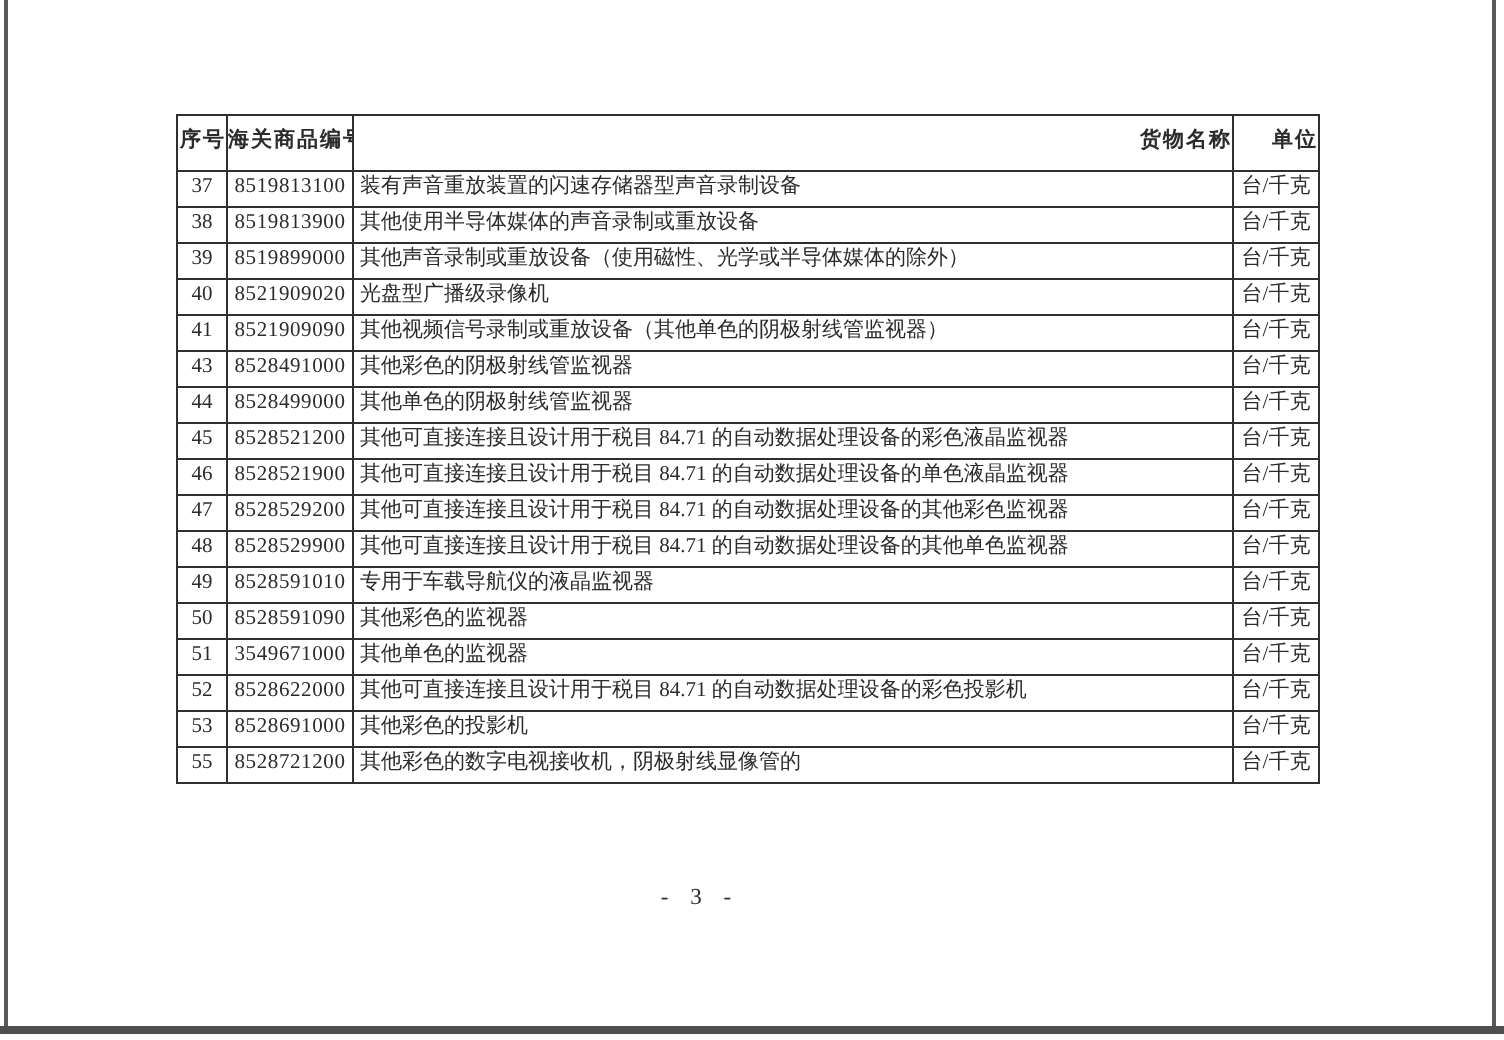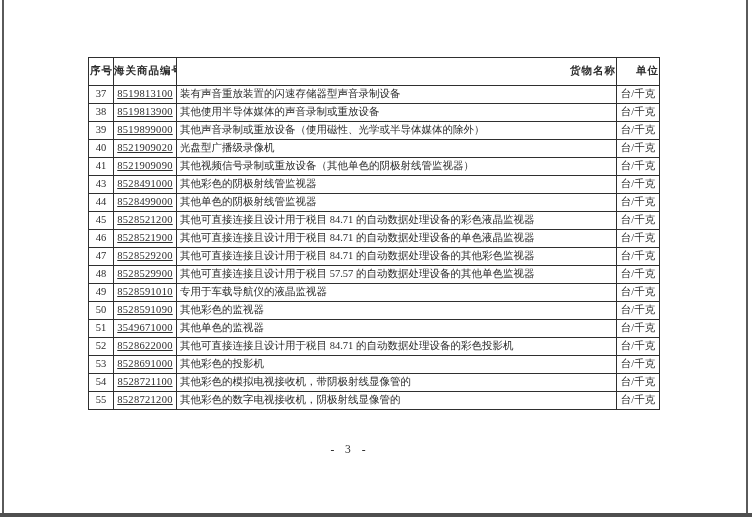--- a/index.html
+++ b/index.html
@@ -52,21 +52,20 @@
     text-align: center;
   }
   table.goods-table td.cell-name {
     text-align: left;
     padding-left: 3px;
     margin-left: 20px;
   }
   table.goods-table td.cell-code {
     font-family: "Liberation Serif", "DejaVu Serif", serif;
     letter-spacing: 0.3px;
-    text-decoration: underline;
   }
   .page-number {
     position: absolute;
     left: 300px; top: 443px; width: 100px;
     text-align: center;
     font-size: 11.5px;
     letter-spacing: 4px;
     color: #2b2b2b;
   }
 </style>
@@ -149,21 +148,21 @@
       </tr>
       <tr>
         <td class="cell-seq">47</td>
         <td class="cell-code">8528529200</td>
         <td class="cell-name">其他可直接连接且设计用于税目 84.71 的自动数据处理设备的其他彩色监视器</td>
         <td class="cell-unit">台/千克</td>
       </tr>
       <tr>
         <td class="cell-seq">48</td>
         <td class="cell-code">8528529900</td>
-        <td class="cell-name">其他可直接连接且设计用于税目 57.57 的自动数据处理设备的其他单色监视器</td>
+        <td class="cell-name">其他可直接连接且设计用于税目 84.71 的自动数据处理设备的其他单色监视器</td>
         <td class="cell-unit">台/千克</td>
       </tr>
       <tr>
         <td class="cell-seq">49</td>
         <td class="cell-code">8528591010</td>
         <td class="cell-name">专用于车载导航仪的液晶监视器</td>
         <td class="cell-unit">台/千克</td>
       </tr>
       <tr>
         <td class="cell-seq">50</td>
@@ -183,26 +182,20 @@
         <td class="cell-name">其他可直接连接且设计用于税目 84.71 的自动数据处理设备的彩色投影机</td>
         <td class="cell-unit">台/千克</td>
       </tr>
       <tr>
         <td class="cell-seq">53</td>
         <td class="cell-code">8528691000</td>
         <td class="cell-name">其他彩色的投影机</td>
         <td class="cell-unit">台/千克</td>
       </tr>
       <tr>
-        <td class="cell-seq">54</td>
-        <td class="cell-code">8528721100</td>
-        <td class="cell-name">其他彩色的模拟电视接收机，带阴极射线显像管的</td>
-        <td class="cell-unit">台/千克</td>
-      </tr>
-      <tr>
         <td class="cell-seq">55</td>
         <td class="cell-code">8528721200</td>
         <td class="cell-name">其他彩色的数字电视接收机，阴极射线显像管的</td>
         <td class="cell-unit">台/千克</td>
       </tr>
     </tbody>
 </table>
 
 <div class="page-number">- 3 -</div>
 

